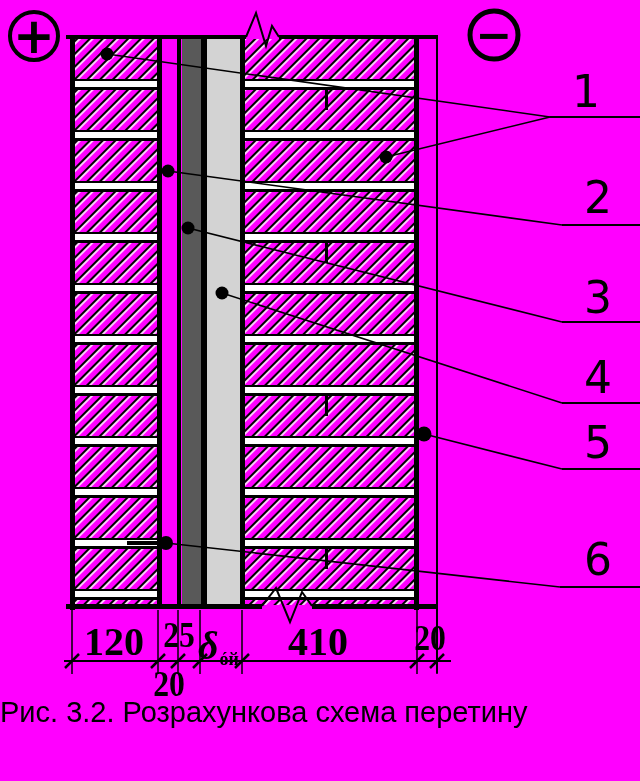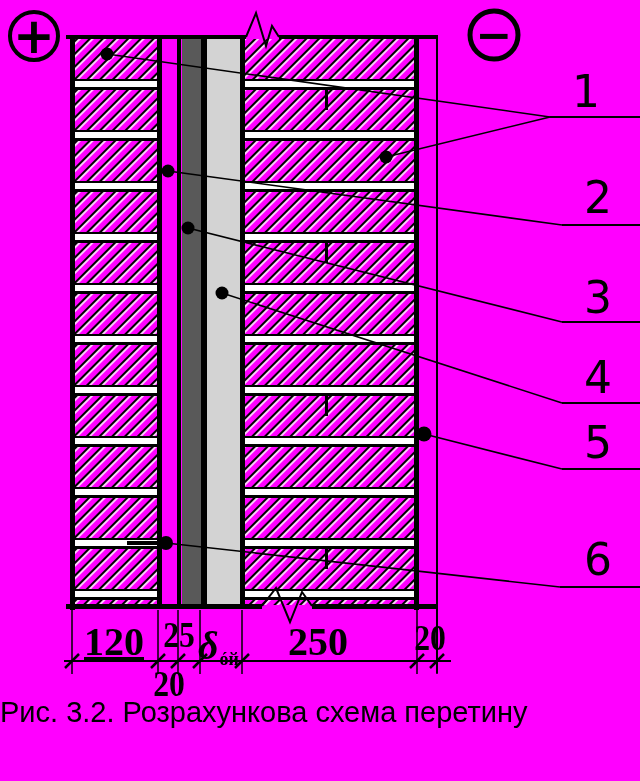--- a/index.html
+++ b/index.html
@@ -212,24 +212,24 @@
   <div class="abs terminal-sign" style="left:10px;top:11px;">+</div>
   <div class="abs terminal-sign" style="left:470px;top:10px;font-size:44px;">−</div>
 
   <div class="abs callout-num" style="left:564px;top:70px;">1</div>
   <div class="abs callout-num" style="left:576px;top:176px;">2</div>
   <div class="abs callout-num" style="left:576px;top:276px;">3</div>
   <div class="abs callout-num" style="left:576px;top:356px;">4</div>
   <div class="abs callout-num" style="left:576px;top:421px;">5</div>
   <div class="abs callout-num" style="left:576px;top:538px;">6</div>
 
-  <div class="abs dim dim-big" style="left:74px;top:622px;width:80px;text-decoration:underline;">120</div>
+  <div class="abs dim dim-big" style="left:74px;top:622px;width:80px;">120</div>
   <div class="abs dim dim-small" style="left:150px;top:617px;width:58px;">25</div>
   <div class="abs dim dim-small" style="left:140px;top:666px;width:58px;">20</div>
-  <div class="abs dim dim-big" style="left:278px;top:622px;width:80px;">250</div>
+  <div class="abs dim dim-big" style="left:278px;top:622px;width:80px;">410</div>
   <div class="abs dim dim-small" style="left:401px;top:620px;width:58px;">20</div>
   <div class="abs delta-label" style="left:198px;top:626px;text-align:right;">
     <span class="delta-sym">δ</span><span class="delta-sub">óй</span>
   </div>
 
   <div class="abs caption">
     <div>Рис. 3.2. Розрахункова схема перетину</div>
   </div>
 
 </div>

